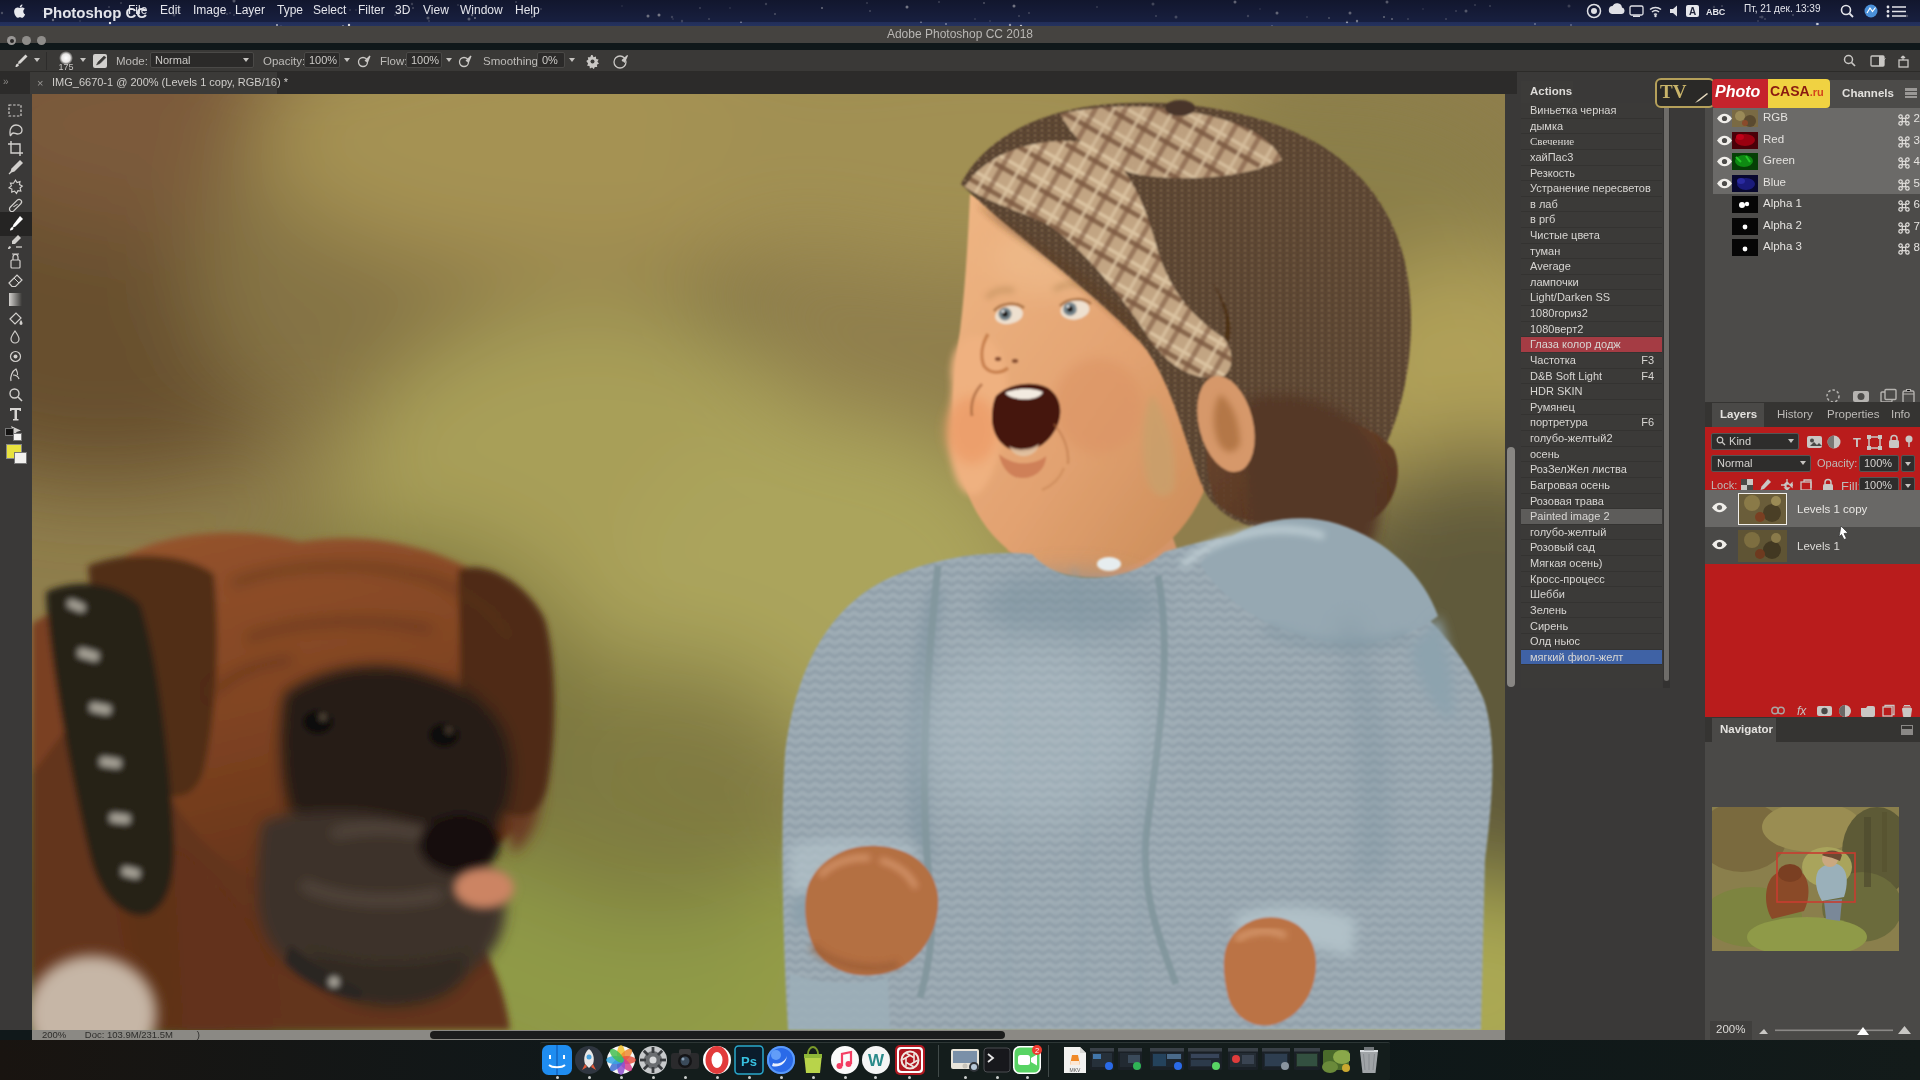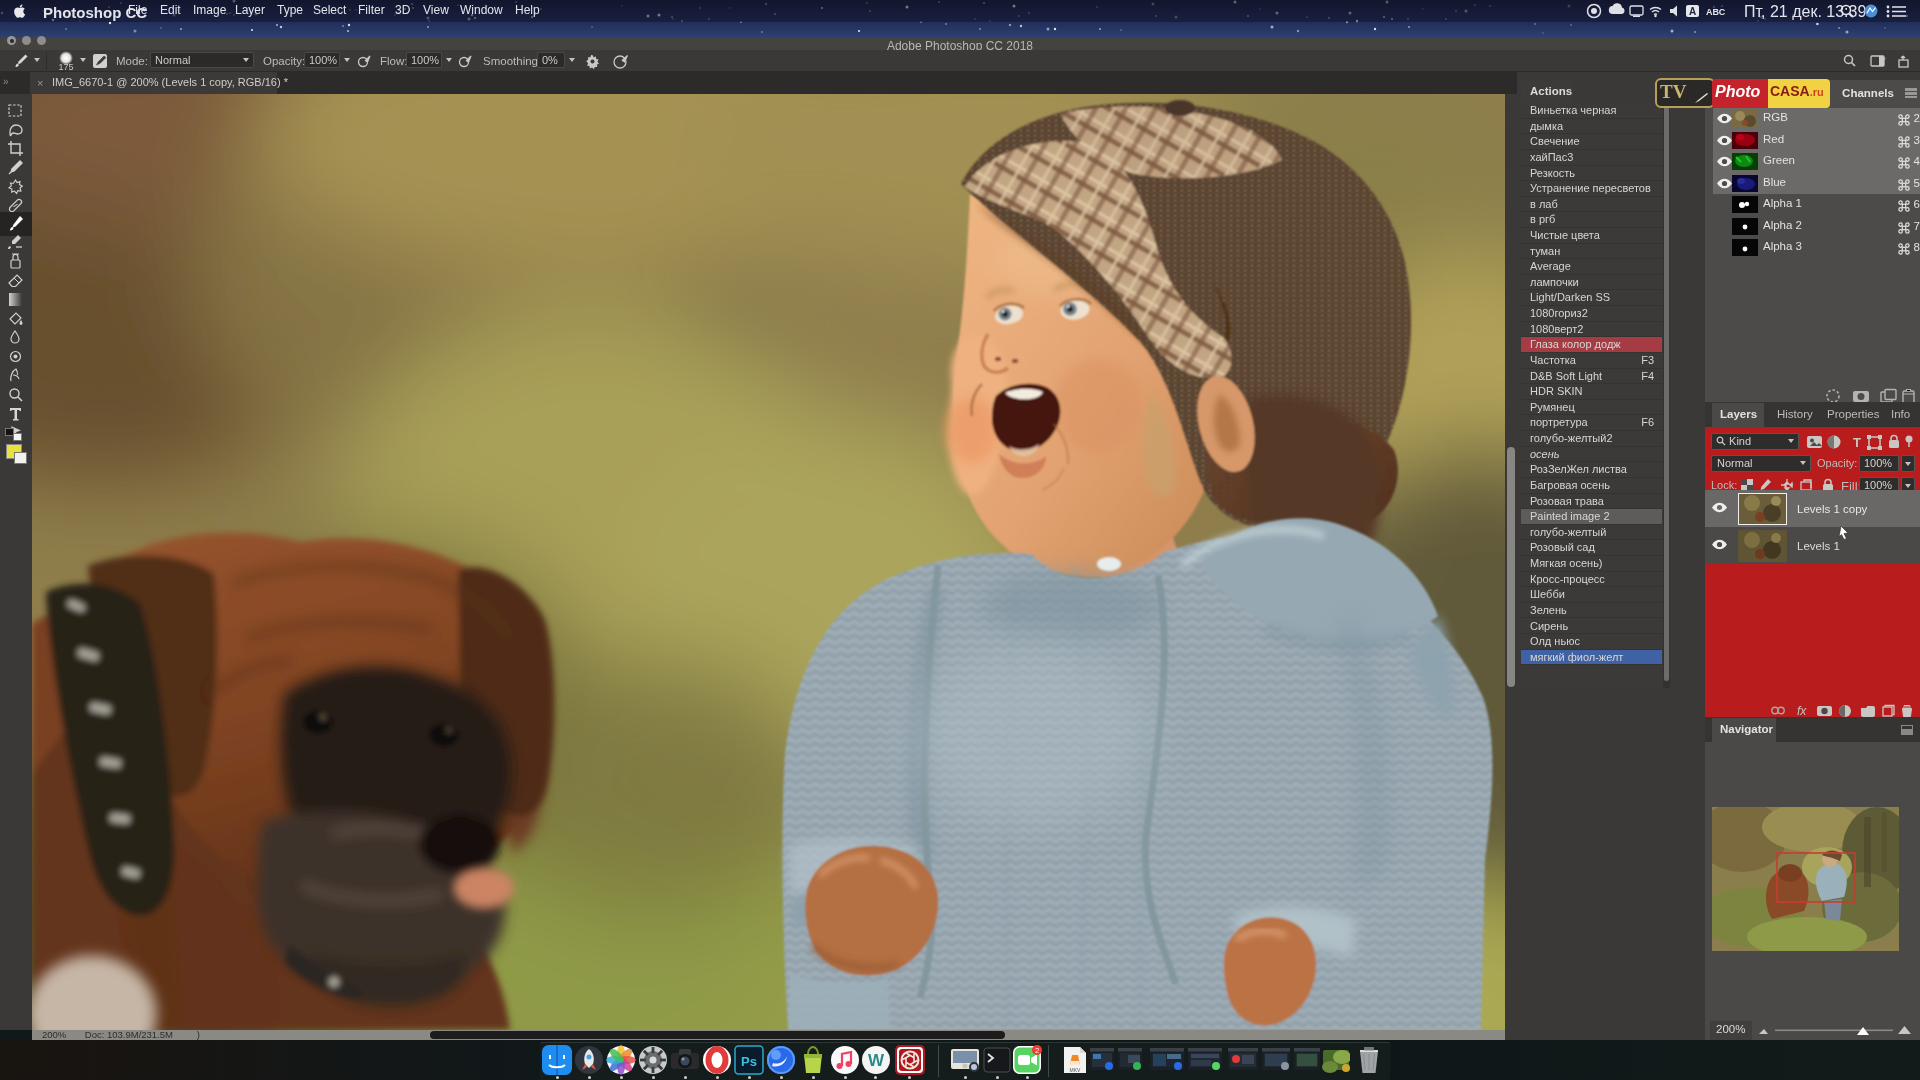--- a/index.html
+++ b/index.html
@@ -1,19 +1,19 @@
 <!DOCTYPE html>
 <html><head><meta charset="utf-8"><style>
 *{margin:0;padding:0;box-sizing:border-box;font-family:"Liberation Sans",sans-serif;}
 body{width:1920px;height:1080px;overflow:hidden;background:#10181a;position:relative;}
 .abs{position:absolute;}
 #wall{left:0;top:0;width:1920px;height:40px;background:linear-gradient(180deg,#151a30 0%,#23305c 60%,#2e4575 100%);}
 #menubar{left:0;top:0;width:1920px;height:22px;background:rgba(16,20,44,.55);color:#e3e4ea;font-size:12px;}
 #menubar .mi{position:absolute;top:3px;white-space:nowrap;}
-#titlebar{left:0;top:38px;width:1920px;height:17px;background:#454340;color:#b9b7b4;padding-left:6px;}
+#titlebar{left:0;top:26px;width:1920px;height:17px;background:#454340;color:#b9b7b4;padding-left:6px;}
 #titlebar .t{position:absolute;left:0;right:0;top:1px;text-align:center;font-size:12px;}
 .tl{position:absolute;top:36px;width:9px;height:9px;border-radius:50%;background:#a9a7a4;}
 #optbar{left:0;top:50px;width:1920px;height:22px;background:#3a3937;border-bottom:1px solid #2c2b29;color:#c9c7c4;font-size:11px;}
 .obox{position:absolute;background:#2b2a29;border:1px solid #4a4947;border-radius:2px;color:#cccac7;font-size:11px;padding:1px 4px;height:16px;top:2px;}
 .olab{position:absolute;top:5px;color:#bdbbb8;font-size:11.5px;}
 .ocar{position:absolute;top:8px;width:0;height:0;border-left:3.5px solid transparent;border-right:3.5px solid transparent;border-top:4px solid #c5c3c0;}
 #tabstrip{left:0;top:72px;width:1920px;height:22px;background:#2c2b2a;}
 #tab1{position:absolute;left:30px;top:0;width:247px;height:22px;white-space:nowrap;font-size:11px!important;background:#3b3a38;color:#cfcdca;font-size:11.5px;padding-top:4px;padding-left:22px;}
 #toolbar{left:0;top:94px;width:32px;height:936px;background:#3a3938;}
 .tool{position:absolute;left:7px;width:17px;height:17px;color:#d2d0cd;}
@@ -185,21 +185,21 @@
 <div class="mi" style="left:160px">Edit</div>
 <div class="mi" style="left:193px">Image</div>
 <div class="mi" style="left:235px">Layer</div>
 <div class="mi" style="left:277px">Type</div>
 <div class="mi" style="left:313px">Select</div>
 <div class="mi" style="left:358px">Filter</div>
 <div class="mi" style="left:395px">3D</div>
 <div class="mi" style="left:423px">View</div>
 <div class="mi" style="left:460px">Window</div>
 <div class="mi" style="left:515px">Help</div>
-<div class="mi" style="left:1744px;font-size:16px">Пт, 21 дек.  13:39</div>
+<div class="mi" style="left:1744px;font-size:10px">Пт, 21 дек.  13:39</div>
 <svg class="abs" style="left:1586px;top:3px" width="260" height="16" viewBox="0 0 260 16">
 <circle cx="8" cy="8" r="6.5" fill="none" stroke="#dfe0e5" stroke-width="1.5"></circle>
       <circle cx="8" cy="8" r="3" fill="#dfe0e5"></circle>
 <path d="M26 11a4 4 0 0 1 .5-7.9 5 5 0 0 1 9.5 1.4 3.3 3.3 0 0 1-.6 6.5z" fill="#dfe0e5"></path>
 <rect x="44" y="3" width="13" height="9" rx="1.5" fill="none" stroke="#dfe0e5" stroke-width="1.3"></rect>
       <rect x="47" y="12.5" width="7" height="1.5" fill="#dfe0e5"></rect>
 <path d="M64 6.5a8.5 8.5 0 0 1 11 0M66 9a5.5 5.5 0 0 1 7 0M68 11.5a2.6 2.6 0 0 1 3 0" stroke="#dfe0e5" stroke-width="1.5" fill="none"></path>
       <circle cx="69.5" cy="13" r="1.2" fill="#dfe0e5"></circle>
 <path d="M84 6h3l4-3.5v11L87 10h-3z" fill="#dfe0e5"></path>
 <rect x="100" y="2" width="13" height="12" rx="2" fill="#e6e7ec"></rect>
@@ -548,41 +548,41 @@
 <path d="M1194,854 C1202,832 1224,820 1248,824 C1270,828 1284,846 1284,870 C1284,898 1268,922 1244,930 C1222,936 1202,924 1196,902 C1192,886 1190,868 1194,854 Z" fill="#bb7345"></path>
 <path d="M1204,846 C1218,836 1238,834 1254,842" stroke="#d79a6e" stroke-width="6" fill="none" filter="url(#b3)"></path>
 <path d="M756,936 L758,880 C788,890 828,892 856,884 L858,936 Z" fill="#9cafb9" opacity=".85"></path>
 </g>
 </svg>
 <div class="abs" id="rightpanel">
 <div class="rp acttab">Actions</div>
 <div class="rp" id="actions">
 <div class="ar" style="top:0.0px;">Виньетка черная</div>
       <div class="ar" style="top:15.6px;">дымка</div>
-      <div class="ar" style="top:31.2px;">Свечение</div>
+      <div class="ar" style="top:31.2px;font-family:Liberation Serif, serif;">Свечение</div>
       <div class="ar" style="top:46.9px;">хайПас3</div>
       <div class="ar" style="top:62.5px;">Резкость</div>
       <div class="ar" style="top:78.1px;">Устранение пересветов</div>
       <div class="ar" style="top:93.7px;">в лаб</div>
       <div class="ar" style="top:109.3px;">в ргб</div>
       <div class="ar" style="top:125.0px;">Чистые цвета</div>
       <div class="ar" style="top:140.6px;">туман</div>
       <div class="ar" style="top:156.2px;">Average</div>
       <div class="ar" style="top:171.8px;">лампочки</div>
       <div class="ar" style="top:187.4px;">Light/Darken SS</div>
       <div class="ar" style="top:203.1px;">1080гориз2</div>
       <div class="ar" style="top:218.7px;">1080верт2</div>
       <div class="ar" style="top:234.3px;background:#a53c44;">Глаза колор додж</div>
       <div class="ar" style="top:249.9px;">Частотка<span class="fk">F3</span></div>
       <div class="ar" style="top:265.5px;">D&amp;B Soft Light<span class="fk">F4</span></div>
       <div class="ar" style="top:281.2px;">HDR SKIN</div>
       <div class="ar" style="top:296.8px;">Румянец</div>
       <div class="ar" style="top:312.4px;">портретура<span class="fk">F6</span></div>
       <div class="ar" style="top:328.0px;">голубо-желтый2</div>
-      <div class="ar" style="top:343.6px;font-style:italic;">осень</div>
+      <div class="ar" style="top:343.6px;">осень</div>
       <div class="ar" style="top:359.3px;">РозЗелЖел листва</div>
       <div class="ar" style="top:374.9px;">Багровая осень</div>
       <div class="ar" style="top:390.5px;">Розовая трава</div>
       <div class="ar" style="top:406.1px;background:#5d5c5a;">Painted image 2</div>
       <div class="ar" style="top:421.7px;">голубо-желтый</div>
       <div class="ar" style="top:437.4px;">Розовый сад</div>
       <div class="ar" style="top:453.0px;">Мягкая осень)</div>
       <div class="ar" style="top:468.6px;">Кросс-процесс</div>
       <div class="ar" style="top:484.2px;">Шебби</div>
       <div class="ar" style="top:499.8px;">Зелень</div>

